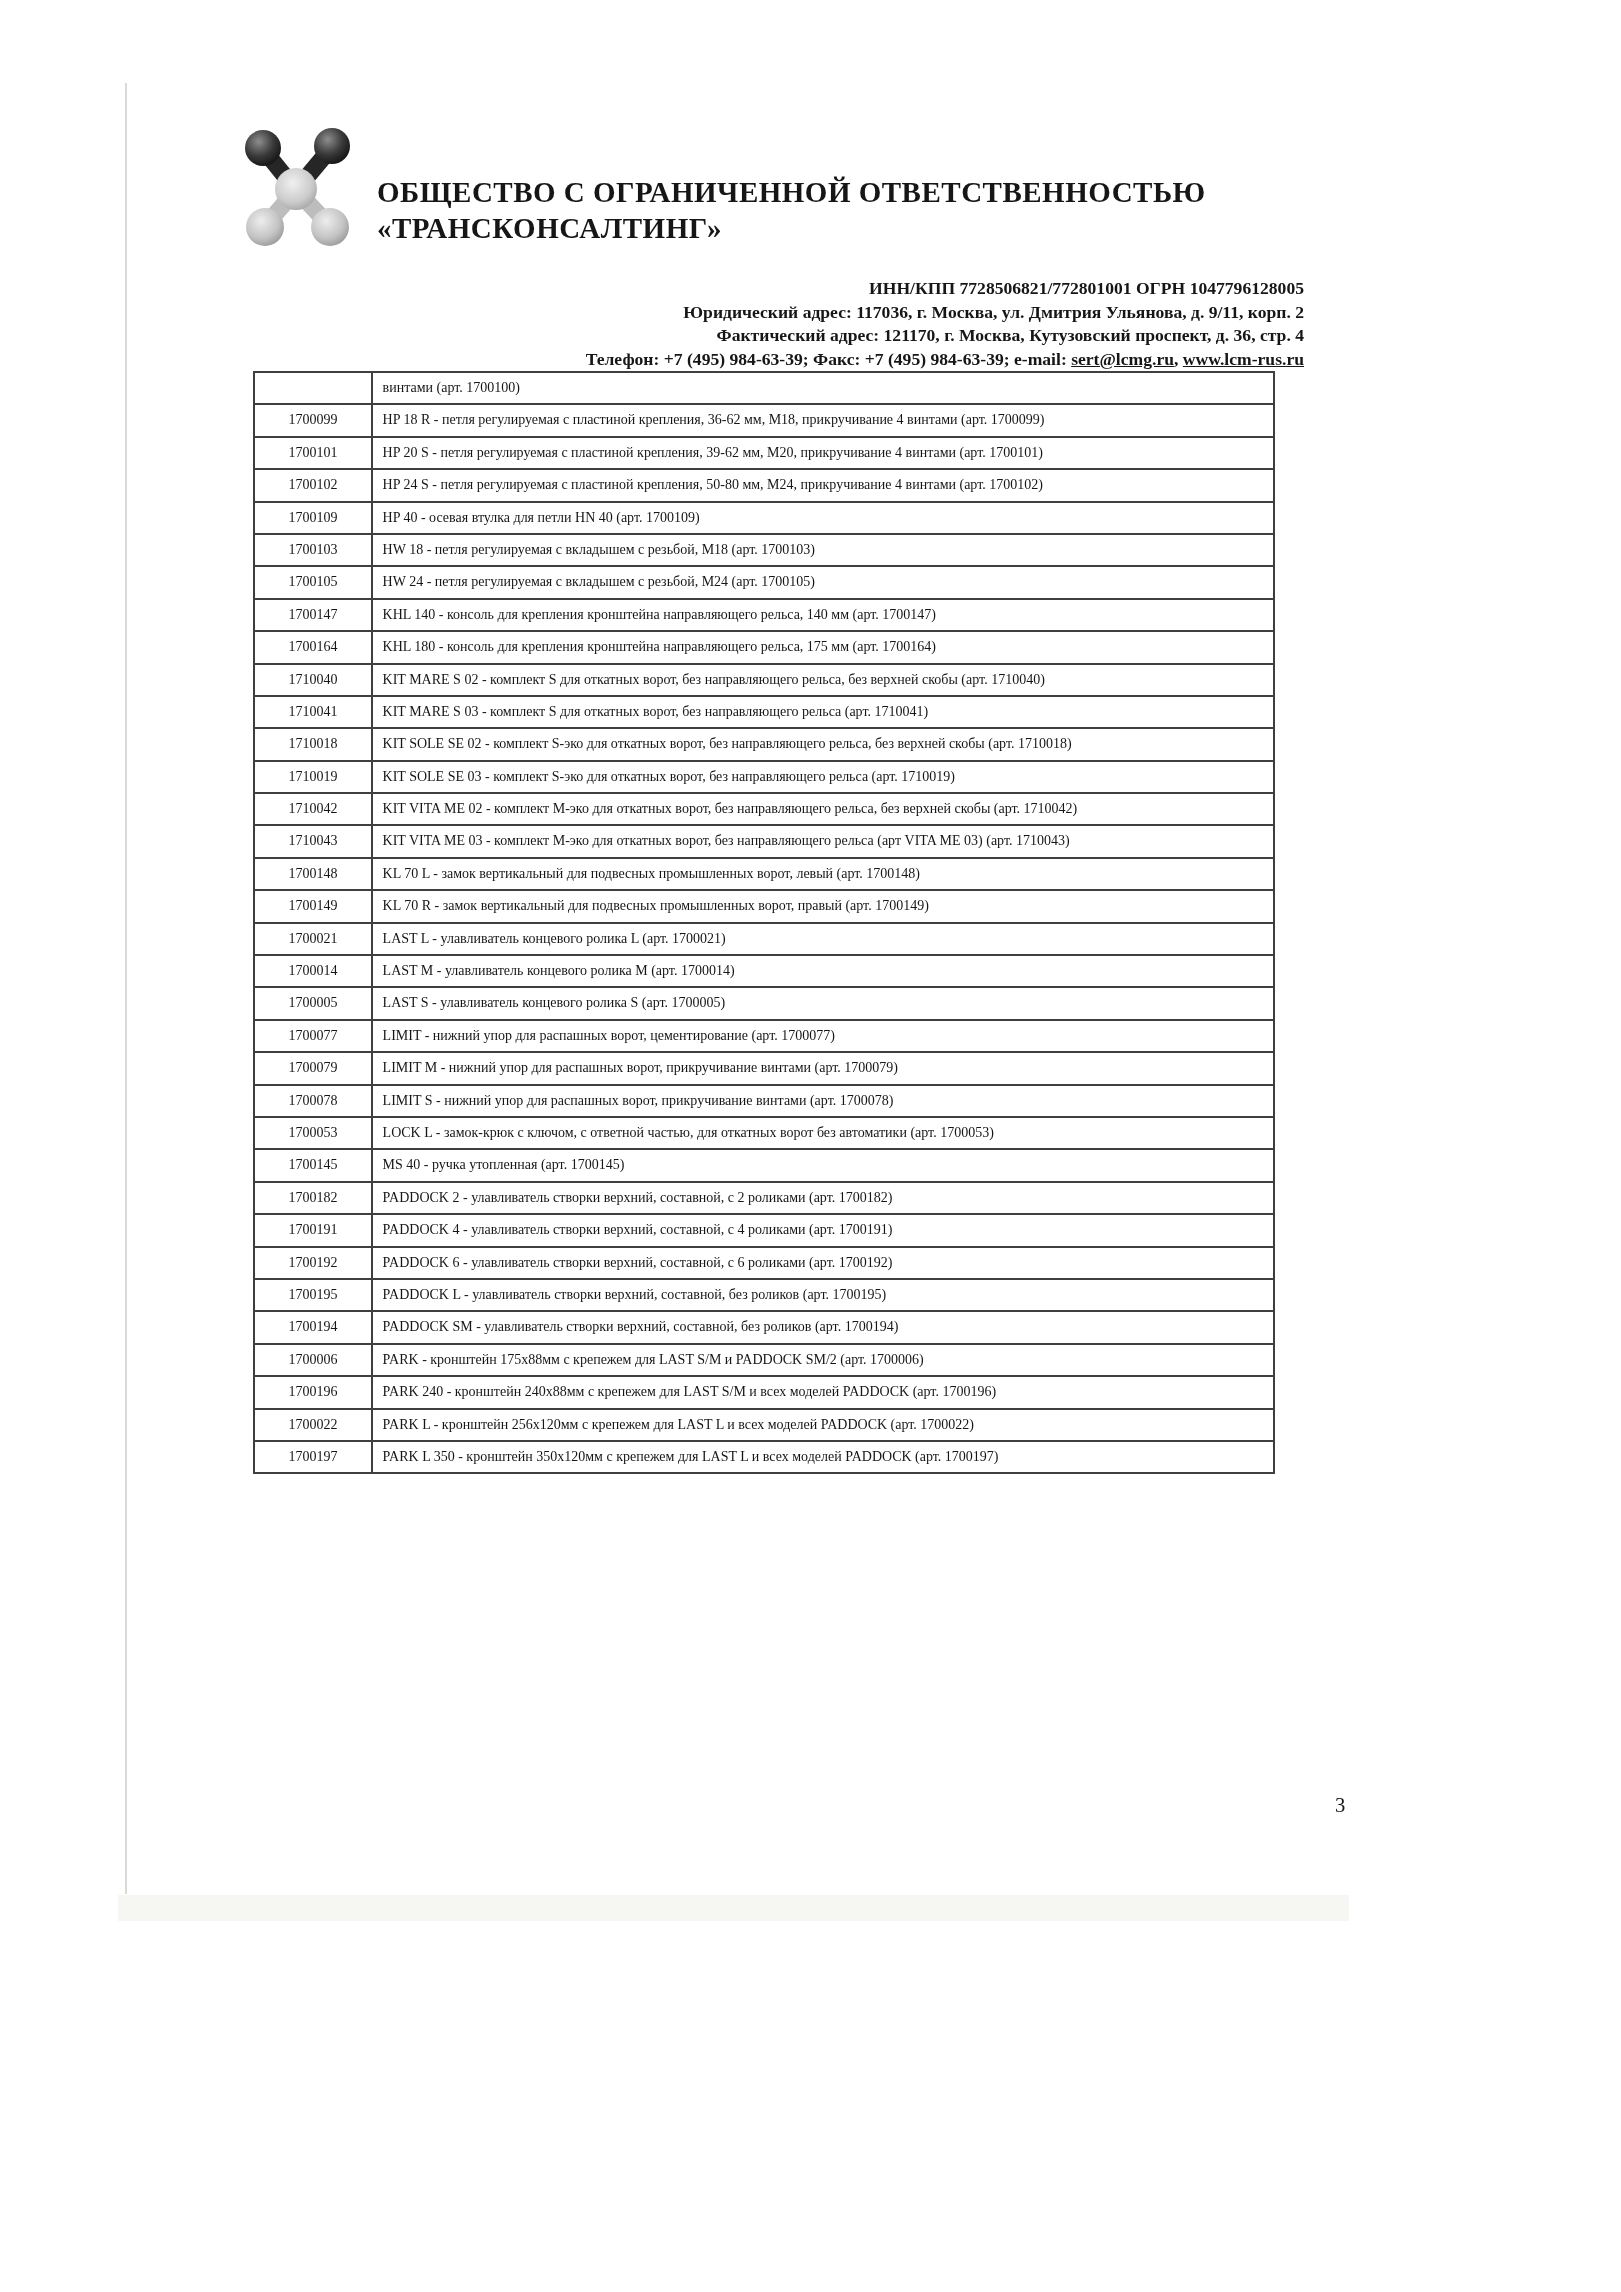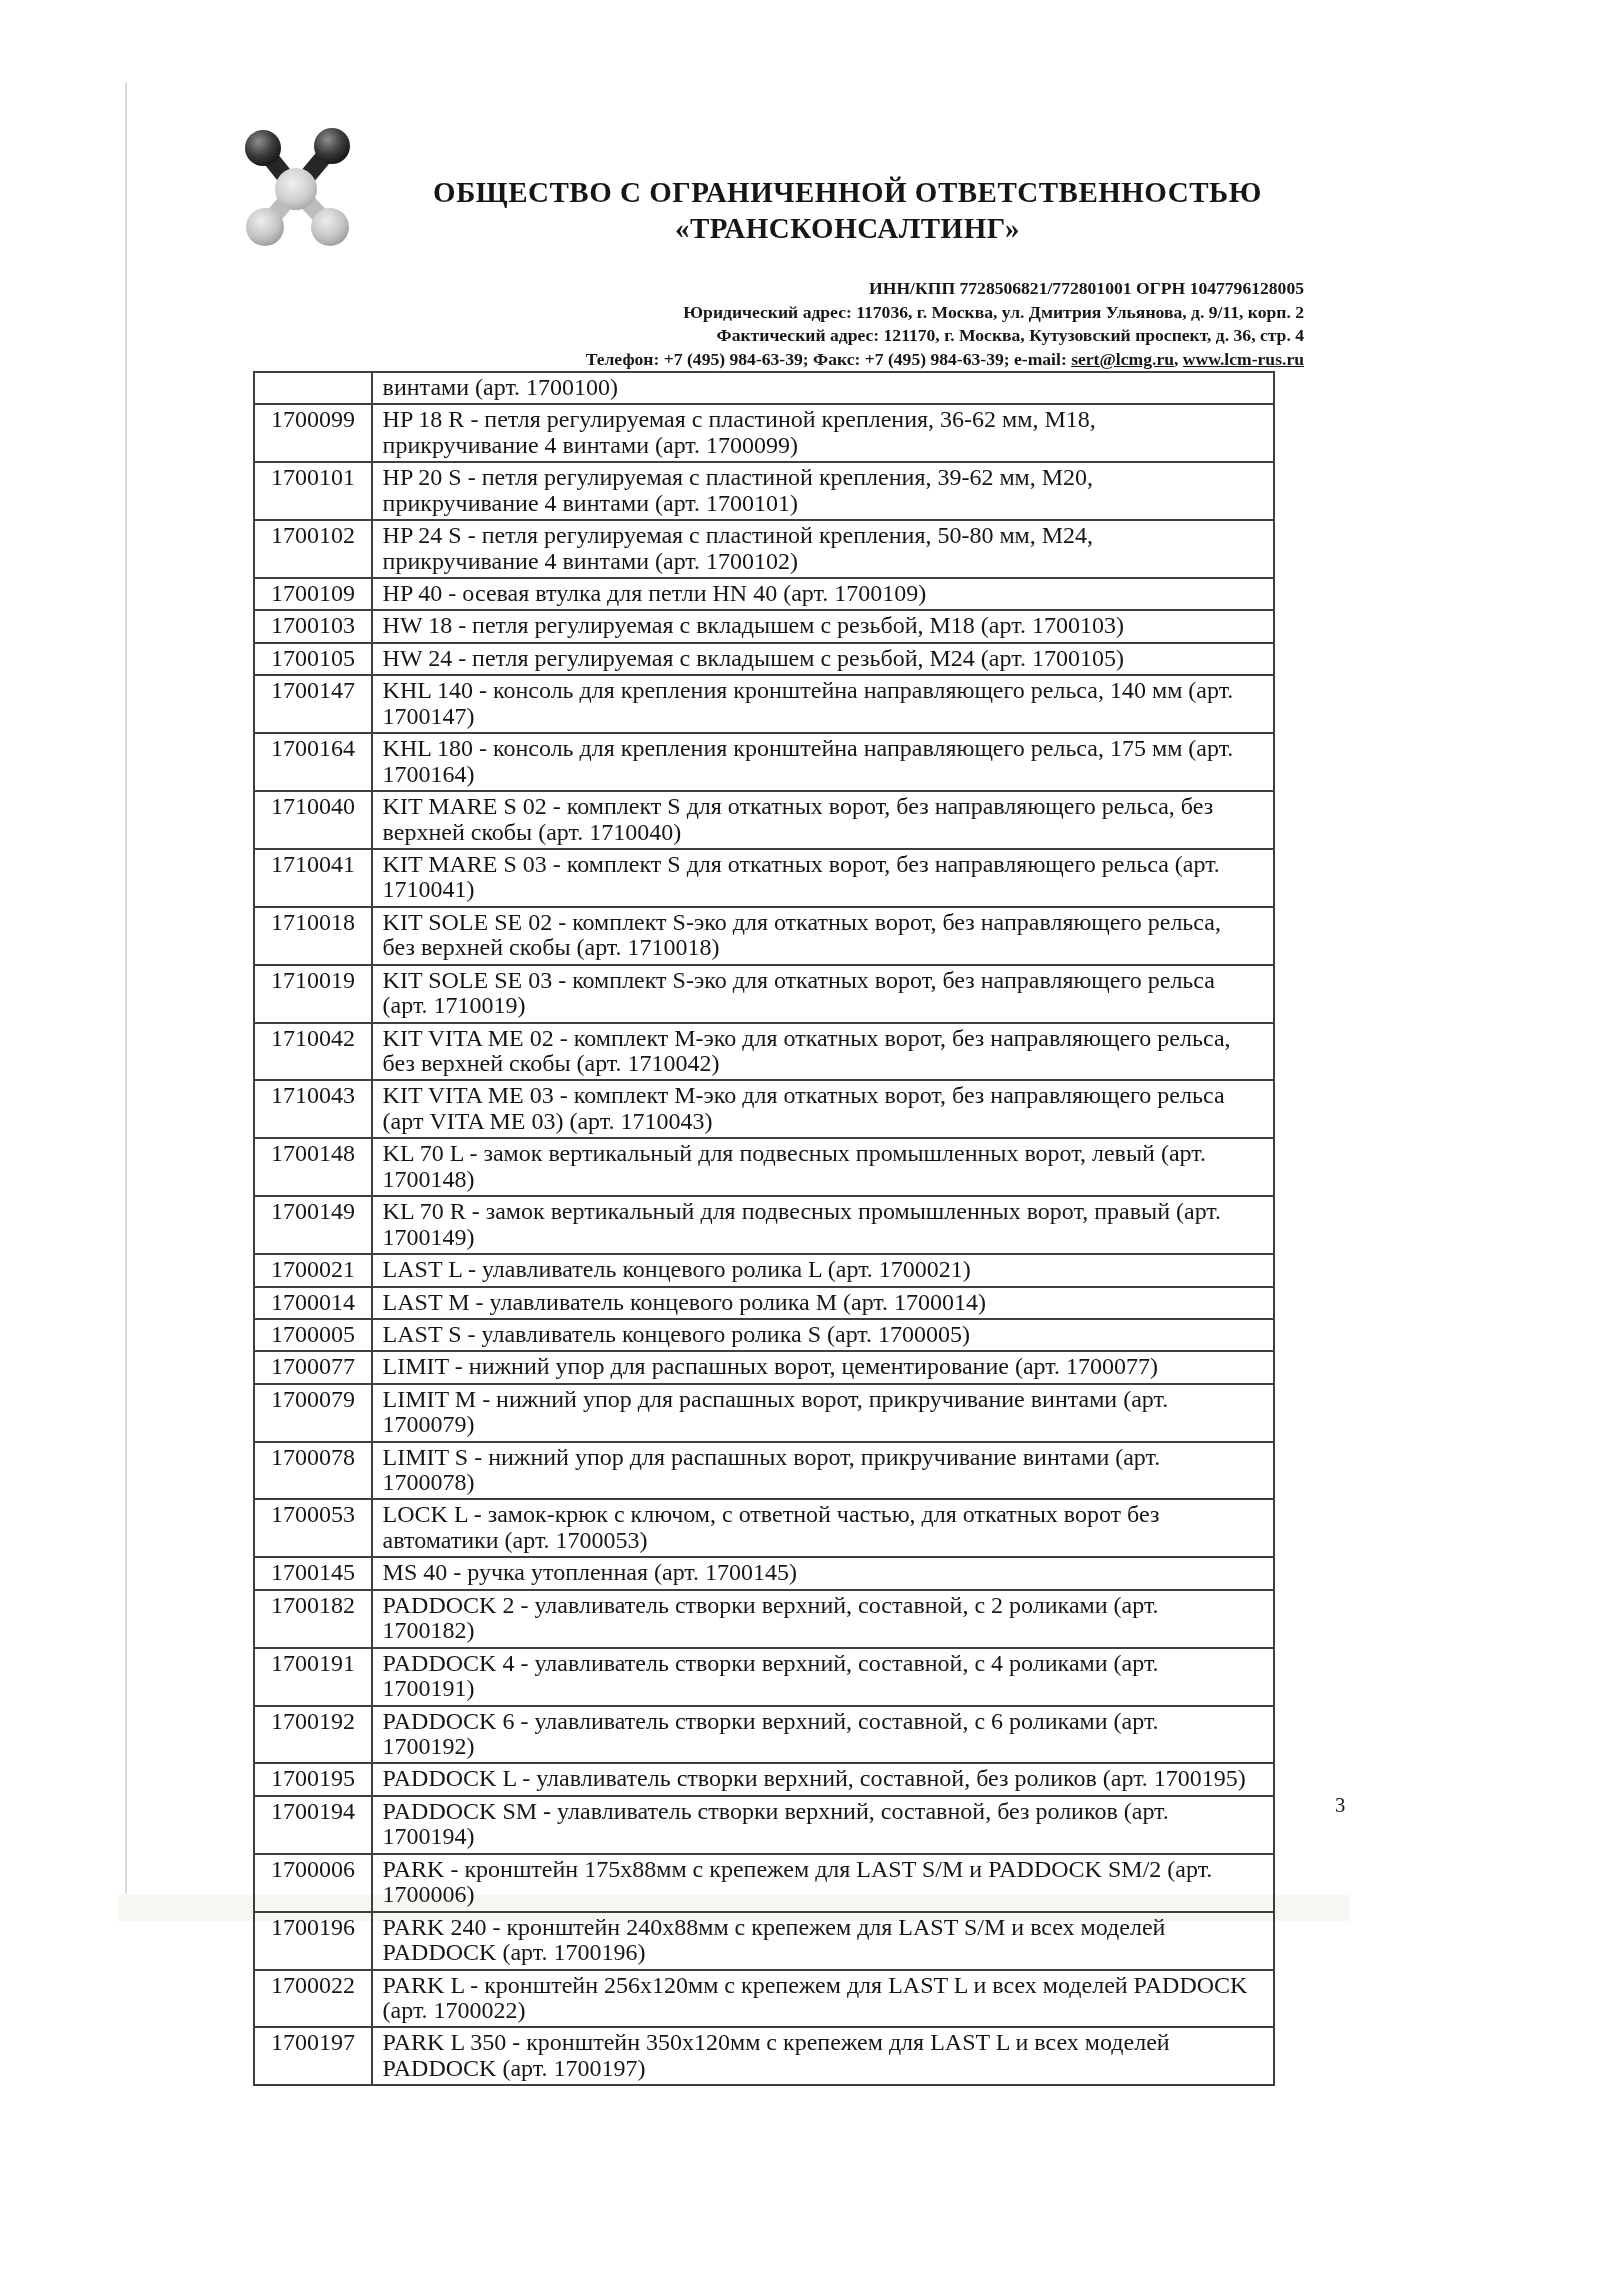--- a/index.html
+++ b/index.html
@@ -42,21 +42,21 @@
     left: 240px;
     top: 128px;
     width: 118px;
     height: 120px;
   }
   .title-block {
     position: absolute;
     left: 377px;
     top: 174px;
     width: 941px;
-    text-align: center;
+    text-align: left;
   }
   .title-line1 {
     font-size: 29px;
     font-weight: bold;
     line-height: 36px;
     letter-spacing: 0.5px;
     white-space: nowrap;
   }
   .title-line2 {
     font-size: 29px;
@@ -82,21 +82,21 @@
   .table-wrap {
     position: absolute;
     left: 253px;
     top: 371px;
     width: 1022px;
   }
   table.products {
     width: 1022px;
     border-collapse: collapse;
     table-layout: fixed;
-    font-size: 24px;
+    font-size: 14px;
     line-height: 25.5px;
   }
   table.products td {
     border: 2px solid #3f3f3f;
     vertical-align: top;
   }
   td.code-cell {
     width: 108px;
     text-align: center;
     padding: 2px 3.9px 2.9px 3.9px;

